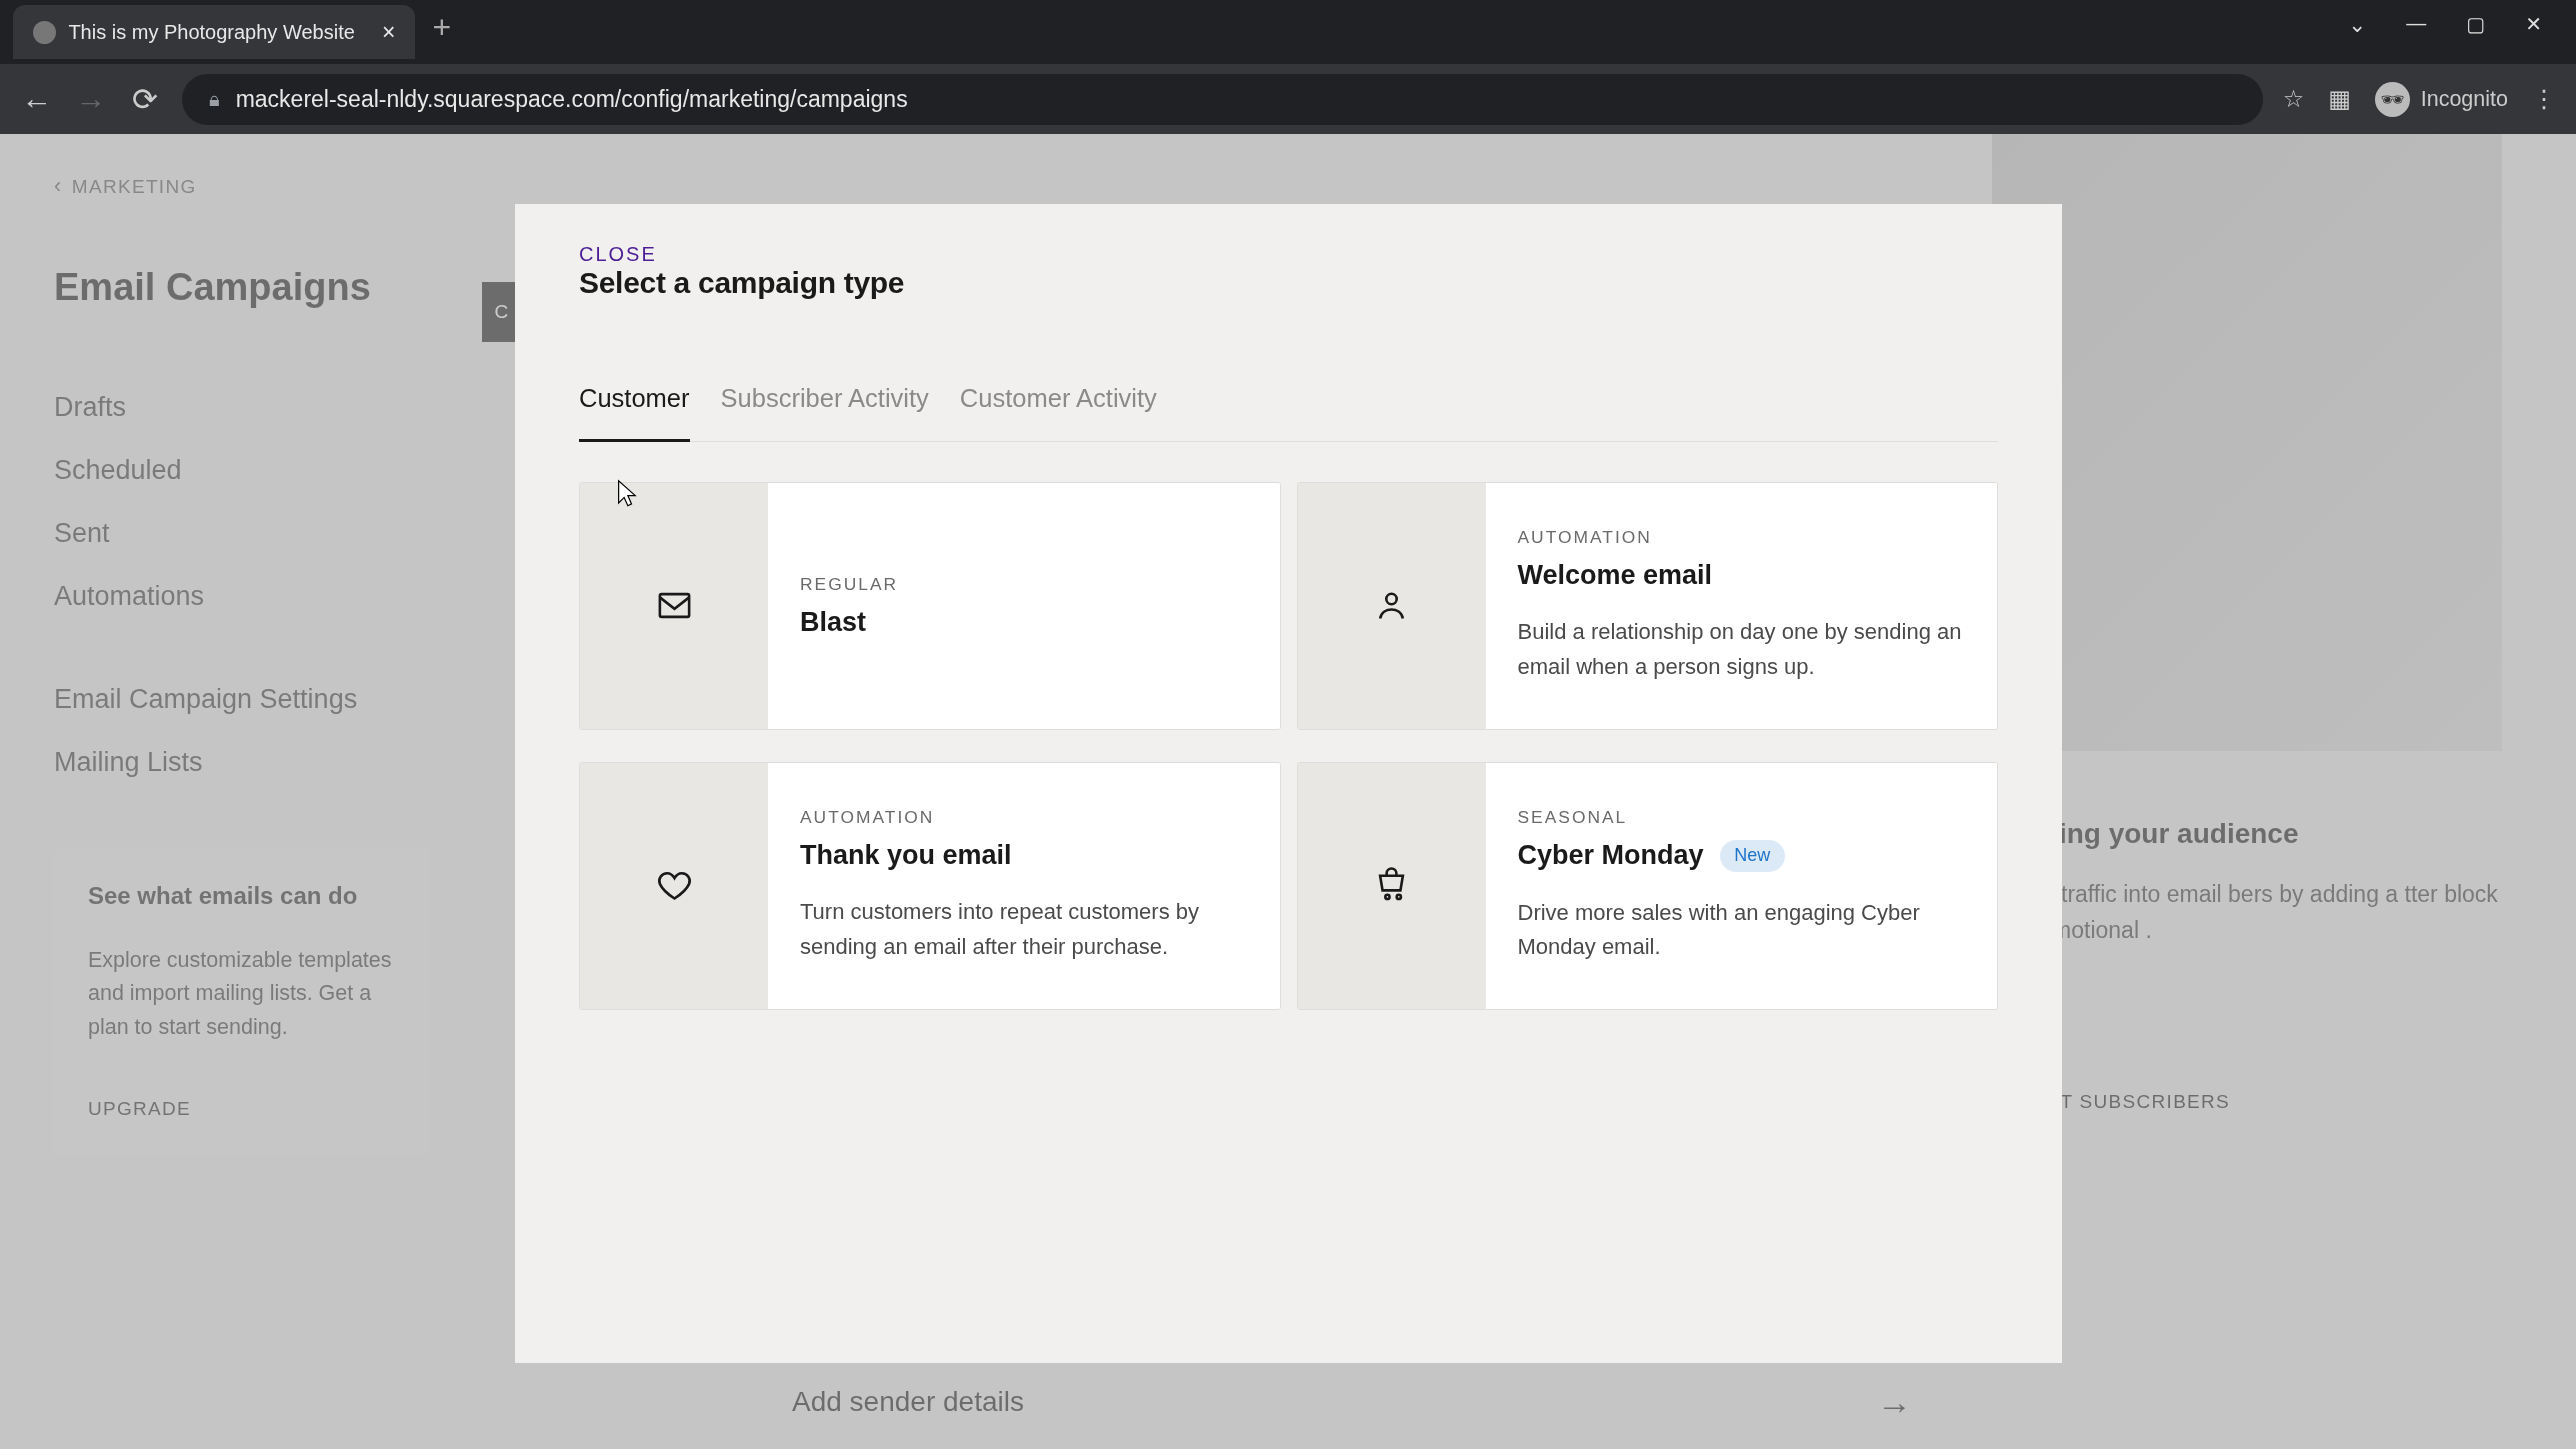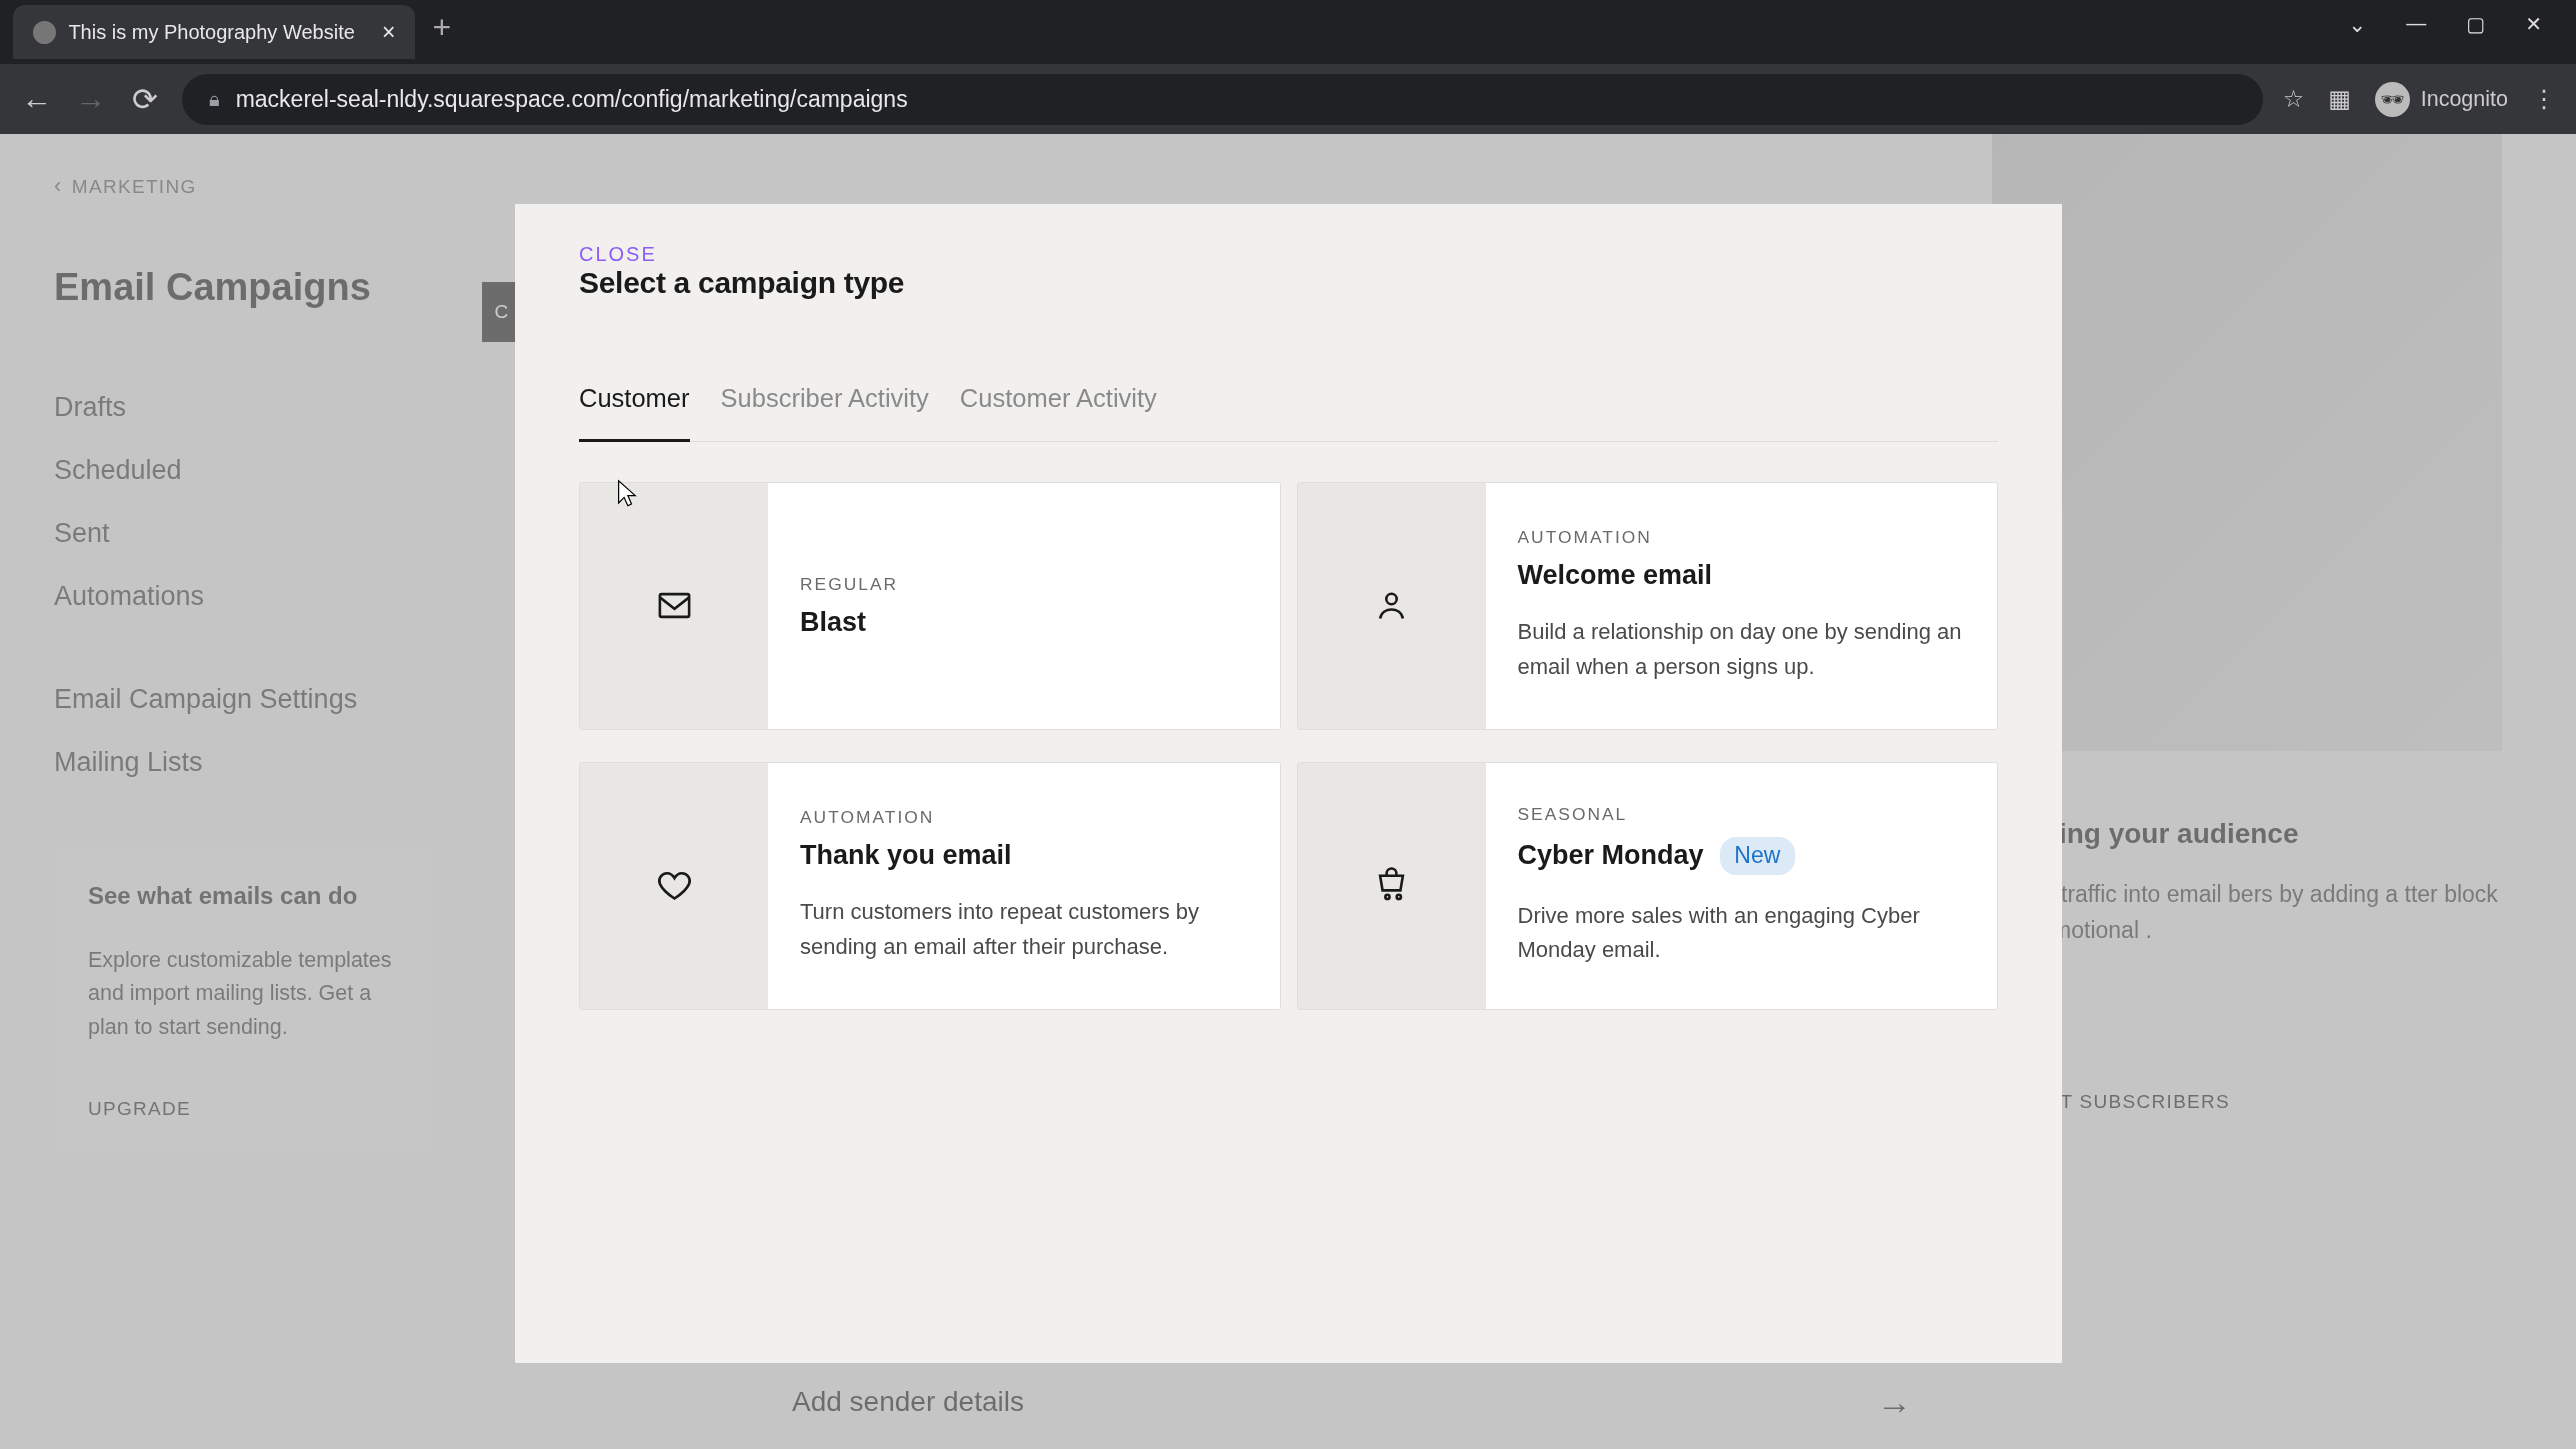--- a/index.html
+++ b/index.html
@@ -49,35 +49,35 @@
     .right-info-title { font-size: 28px; font-weight: 600; color: #111; margin-top: 67px; }
     .right-info-body { font-size: 23px; color: #333; margin-top: 27px; line-height:1.55; }
     .right-link { font-size: 19px; letter-spacing: 1.3px; font-weight: 500; color: #111; margin-top: 81px; }
     .right-link2 { font-size: 19px; letter-spacing: 1.3px; font-weight: 500; color: #111; margin-top: 40px; }
 
     .bottom-strip { position:absolute; left: 792px; bottom: 0px; right: 604px; height: 94px; display:flex; align-items:center; color:#111; font-size:28px; font-weight:500; }
     .bottom-strip .arrow { margin-left:auto; font-size:35px; padding-right:60px;}
 
     
     .modal { position: absolute; left: 515px; top: 70px; width: 1547px; height: 1159px; background: #f1f0ee; z-index: 10; padding: 39px 64px; }
-    .close-btn { font-size: 20px; letter-spacing: 2px; color: #8b5cf6; font-weight: 500; cursor: pointer; display:inline-block; }
+    .close-btn { font-size: 20px; letter-spacing: 2px; color: #4c1d95; font-weight: 500; cursor: pointer; display:inline-block; }
     .modal-title { font-size: 30px; font-weight: 700; color: #1a1a1a; letter-spacing:-0.3px; }
     .tabs { display: flex; gap: 31px; margin-top: 84px; border-bottom: none; }
     .tab-item { font-size: 25.5px; color: #8a8a8a; padding-bottom: 25.5px; cursor: pointer; }
     .tab-item.active { color: #1a1a1a; font-weight: 500; border-bottom: 3.4px solid #1a1a1a; }
     .tabrow-border { height:0.7px; background:#ddd; margin-top:-0.7px;}
     .cards { display: grid; grid-template-columns: 1fr 1fr; gap: 32px 16px; margin-top: 40px; }
     .card { background: #fff0; border: 0.7px solid #ddd; border-radius: 2.7px; display: flex; min-height: 248px; cursor:pointer; overflow:hidden;}
     .card-icon-area { width: 188px; background: #e8e7e4; display:flex; align-items:center; justify-content:center; color:#1a1a1a; }
     .card-icon-area svg { width: 39px; height: 39px; }
     .card-body { flex: 1; background: #fff; padding: 37px 32px; display:flex; flex-direction:column; justify-content:center; gap:12px;}
     .card-eyebrow { font-size: 17.4px; letter-spacing: 2px; color: #6a6a6a; font-weight: 500; }
     .card-title-row { display:flex; align-items:center; gap:16px; }
     .card-title { font-size: 27px; font-weight: 600; color: #1a1a1a; }
-    .badge-new { background: #dceaf7; color: #1e73c9; font-size: 23px; font-weight: 500; padding: 5.4px 14.8px; border-radius: 16px; }
+    .badge-new { background: #dceaf7; color: #1e73c9; font-size: 18px; font-weight: 500; padding: 5.4px 14.8px; border-radius: 16px; }
     .card-desc { font-size: 22px; color: #4a4a4a; line-height: 1.55; margin-top: 12px;}
 
     .cursor { position:absolute; z-index:30; left:614px; top:345px; width:24px; height:29.5px; }
   </style>
 </head>
 <body>
 
 <div class="titlebar">
   <div class="tab">
     <div class="tab-favicon"></div>

